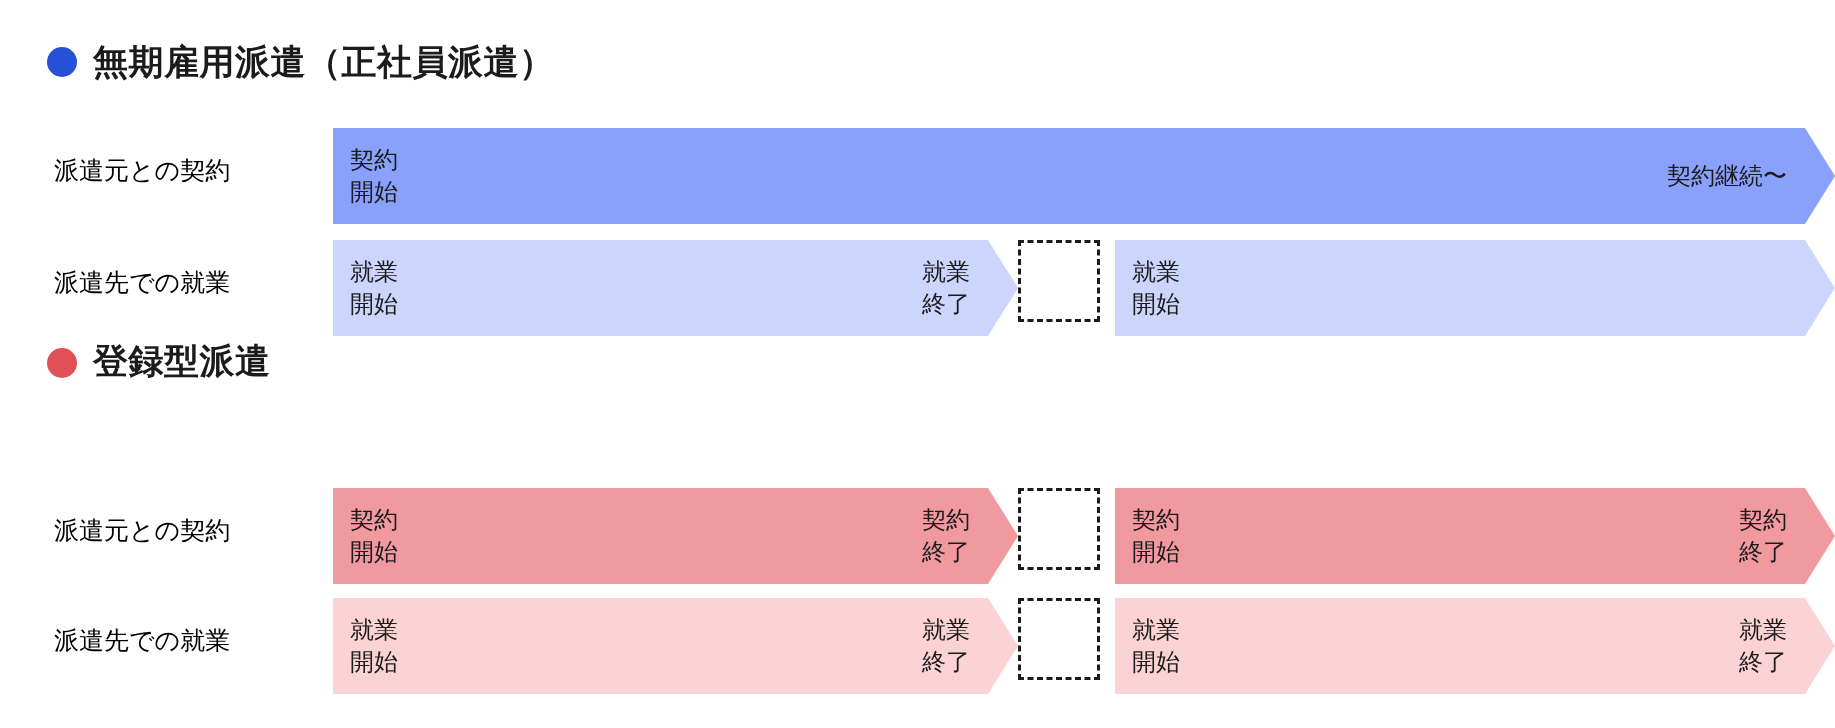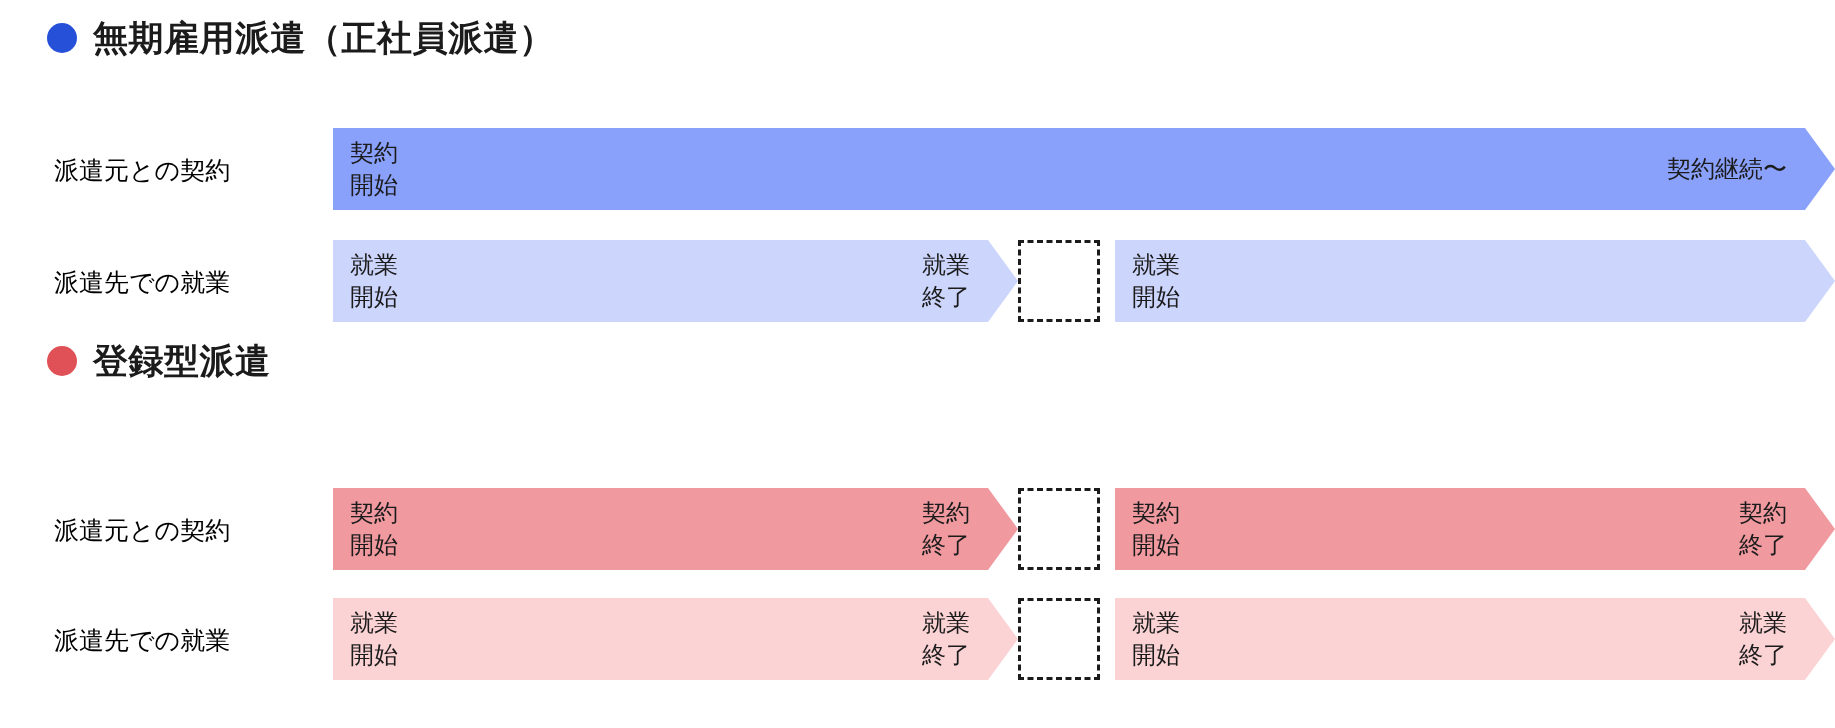--- a/index.html
+++ b/index.html
@@ -10,35 +10,35 @@
   }
   .canvas{position:absolute;left:0;top:0;width:1835px;height:728px;}
 
   
   .heading{position:absolute;display:flex;align-items:center;gap:16px;}
   .heading .dot{width:30px;height:30px;border-radius:50%;flex:0 0 auto;}
   .heading .htext{
     font-size:35px;font-weight:bold;letter-spacing:0.5px;white-space:nowrap;
     line-height:1;color:#1b1b1b;
   }
-  #heading-blue{left:47px;top:20px;}
-  #heading-red{left:47px;top:343px;}
+  #heading-blue{left:47px;top:44px;}
+  #heading-red{left:47px;top:343px;align-items:flex-end;}
 
   
   .rowlabel{
     position:absolute;left:54px;width:262px;
     font-size:25px;line-height:1;white-space:nowrap;color:#000000;
   }
 
   
   .track{position:absolute;left:0;height:82px;}
 
   
   .bar{
-    position:absolute;top:0;height:82px;
+    position:absolute;top:0;height:96px;
     display:flex;align-items:center;
     box-sizing:border-box;
   }
   .bar .fill{
     position:absolute;left:0;top:0;width:100%;height:100%;
   }
   .bar.arrow .fill{
     -webkit-clip-path:polygon(0 0, calc(100% - 30px) 0, 100% 50%, calc(100% - 30px) 100%, 0 100%);
     clip-path:polygon(0 0, calc(100% - 30px) 0, 100% 50%, calc(100% - 30px) 100%, 0 100%);
   }

